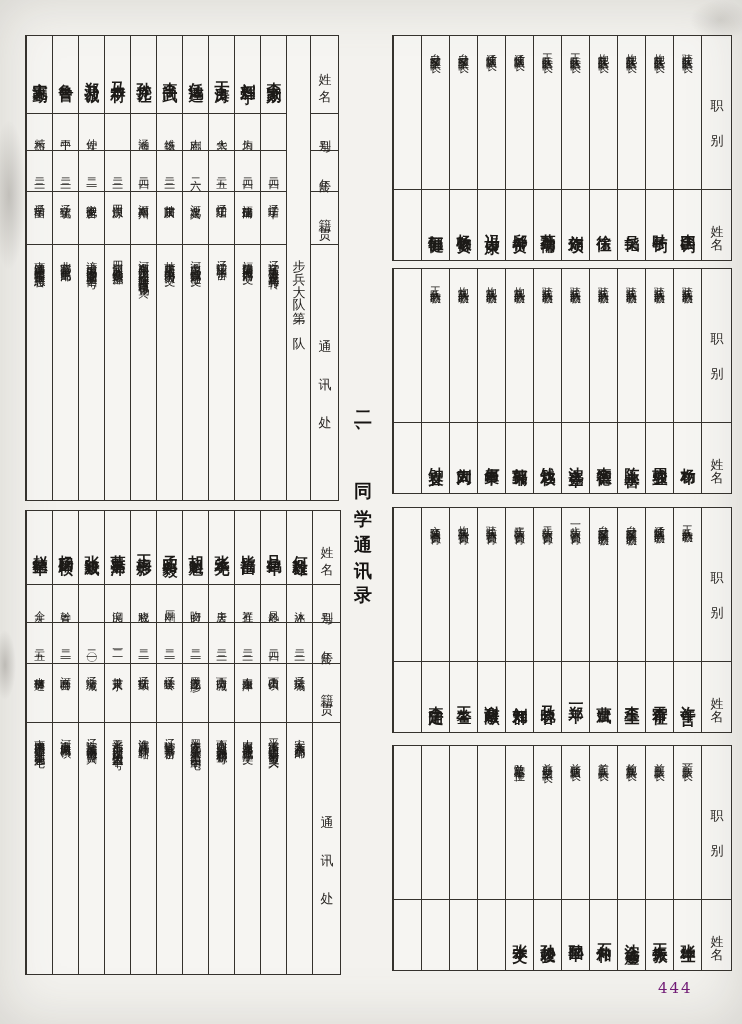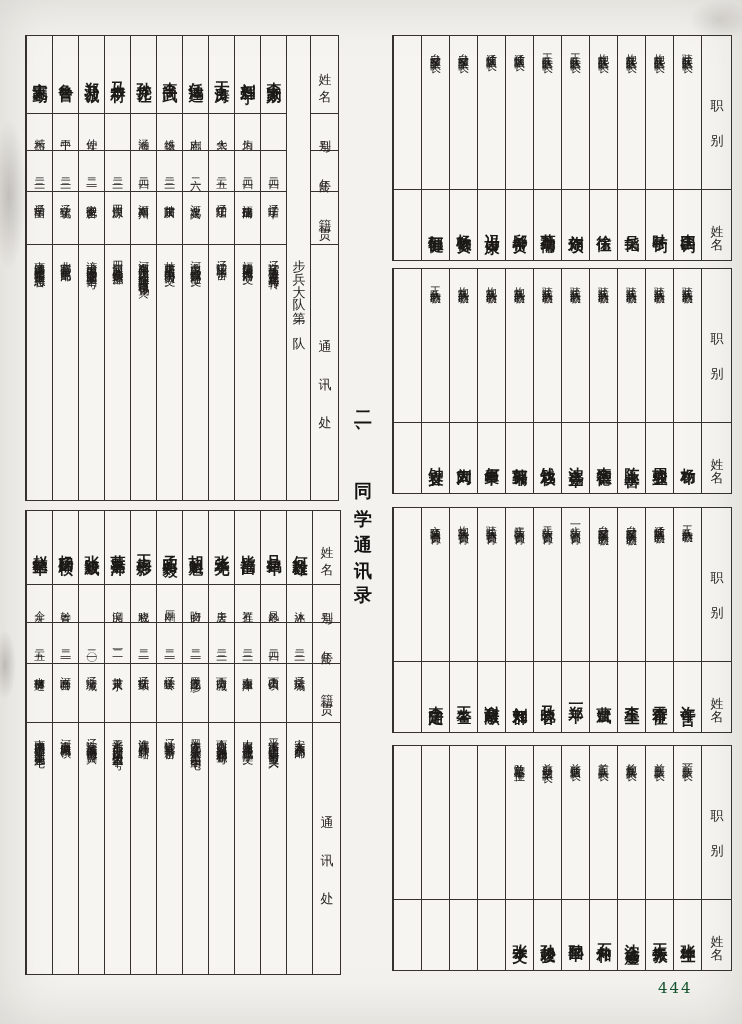--- a/index.html
+++ b/index.html
@@ -76,21 +76,21 @@
   .bh-name{flex:1;letter-spacing:12px;padding-top:4px;}
 
   .section-title{
     position:absolute;left:344px;top:310px;width:38px;height:376px;
     writing-mode:vertical-rl;text-orientation:upright;
     display:flex;align-items:center;justify-content:center;
     font-size:18px;font-weight:600;letter-spacing:26px;color:#161412;
   }
   .page-number{
     position:absolute;left:658px;top:979px;
-    font-size:15px;letter-spacing:2px;color:#14532d;
+    font-size:15px;letter-spacing:2px;color:#701a75;
     font-family:"DejaVu Serif","Liberation Serif",serif;
     text-align:center;
   }
 </style>
 </head>
 <body>
 
 <div class="page">
 
   <div class="smudge s1"></div>

